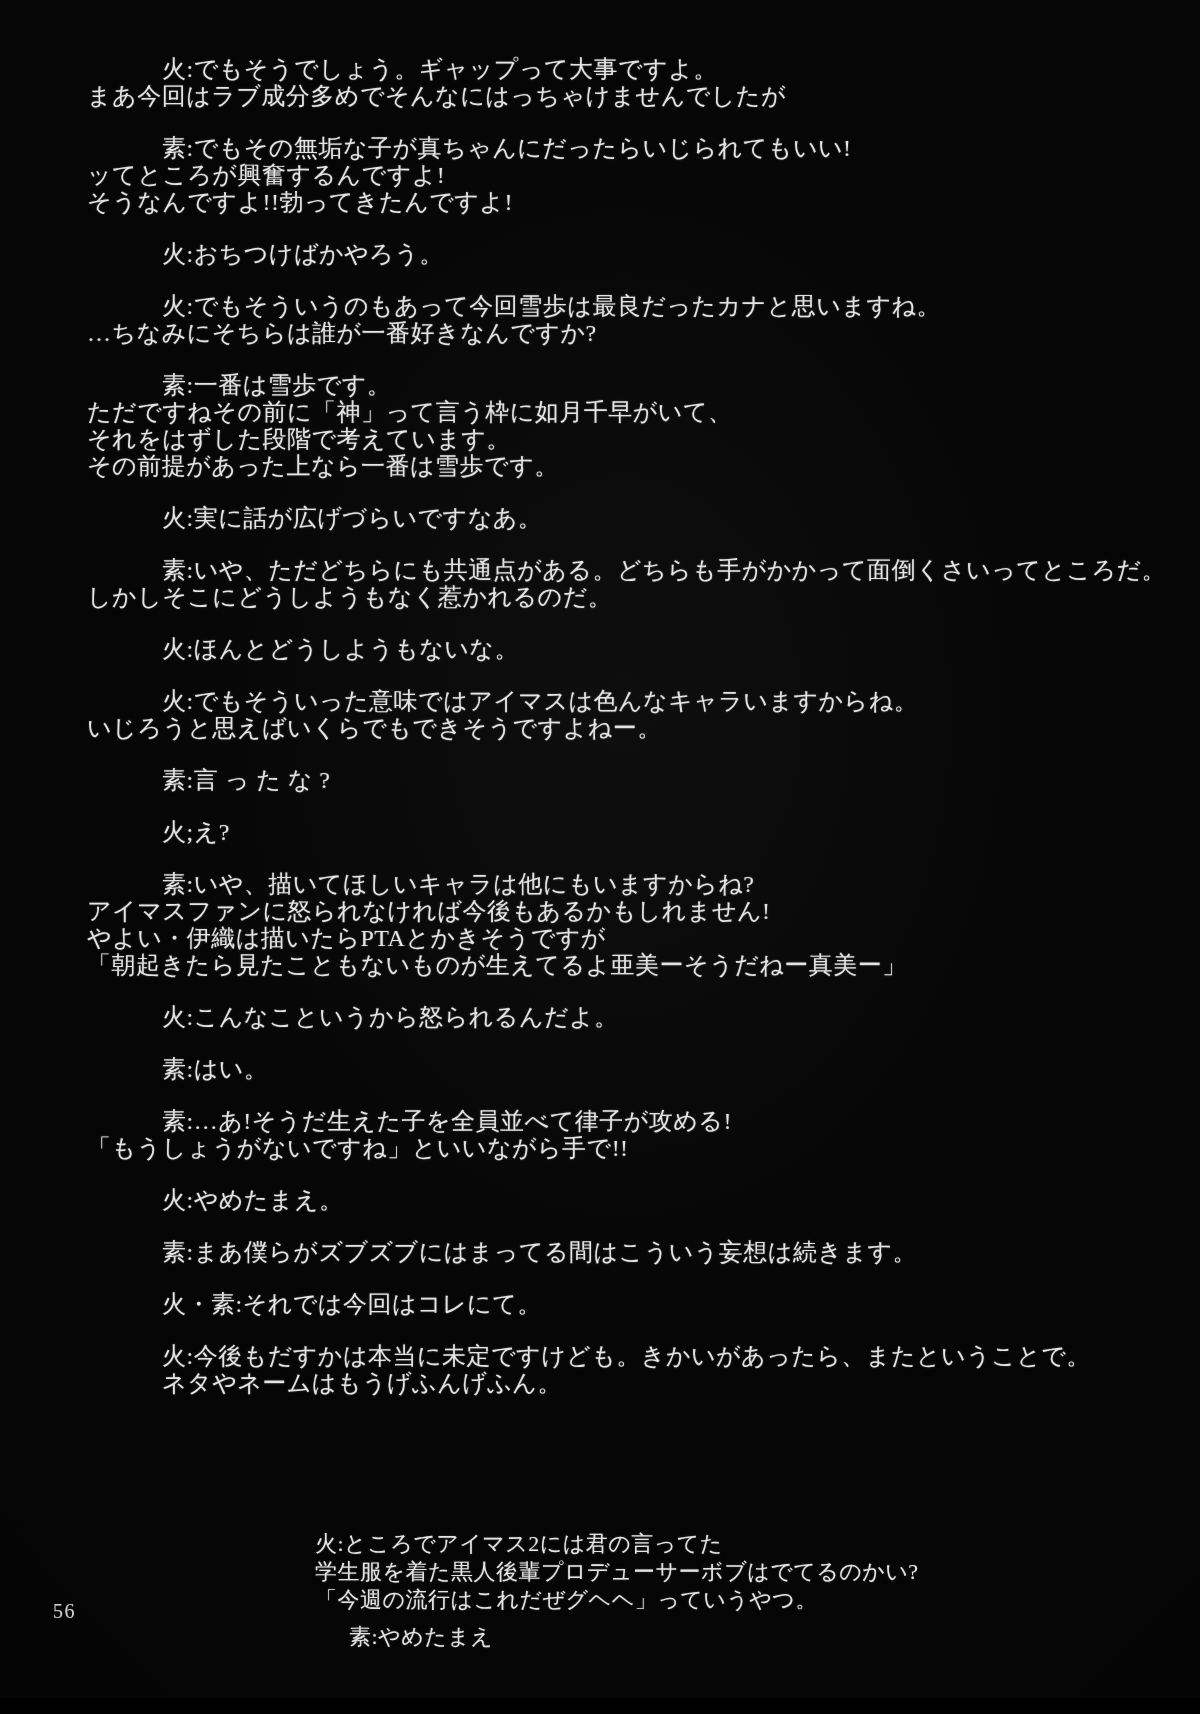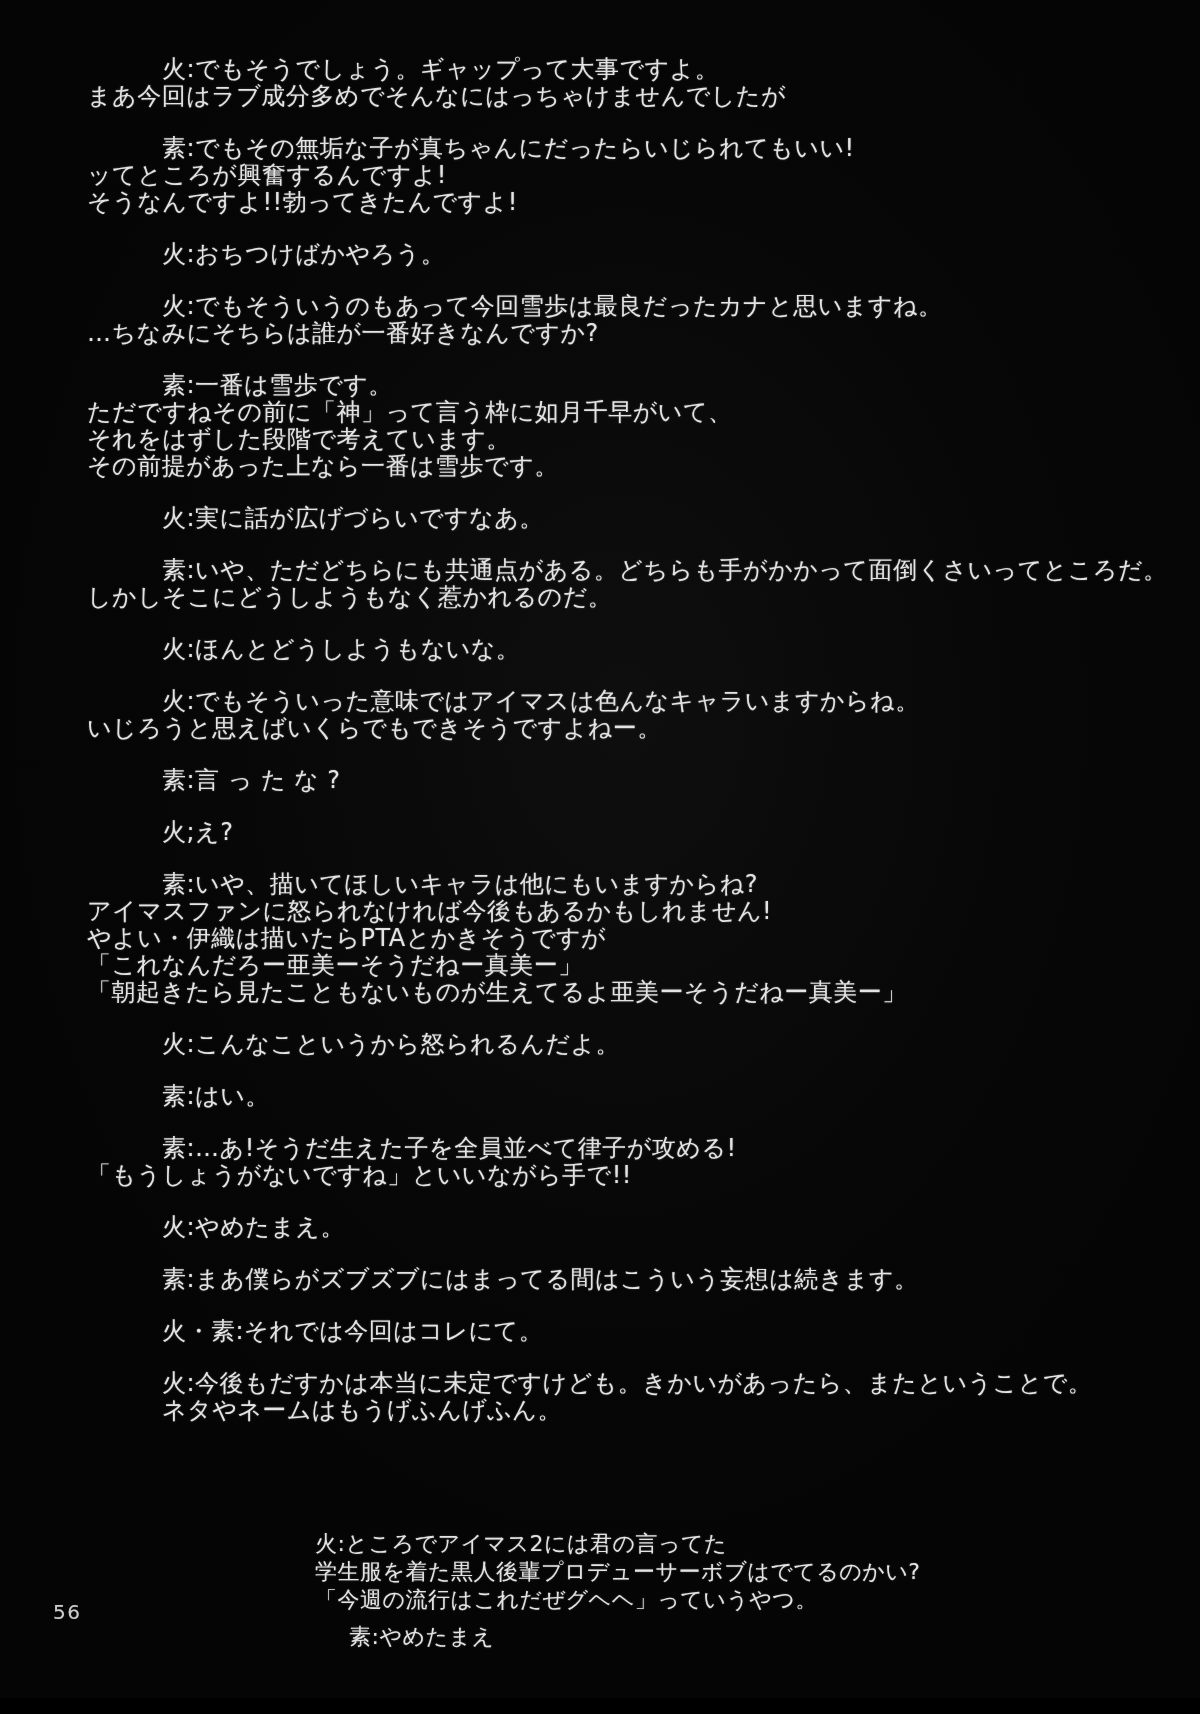--- a/index.html
+++ b/index.html
@@ -14,20 +14,21 @@
     font-family: "DejaVu Sans", sans-serif;
   }
   .scan-page {
     position: relative;
     width: 1200px;
     height: 1698px;
     background:
       radial-gradient(ellipse 900px 1200px at 52% 42%, rgba(22,22,22,0.55) 0%, rgba(8,8,8,0.2) 55%, rgba(0,0,0,0) 100%),
       #050505;
     color: #e4e4e4;
+    font-family: Liberation Serif, serif;
   }
   
   .dialogue {
     position: absolute;
     top: 56px;
     left: 0;
     width: 1200px;
   }
   .block {
     margin: 0 0 25px 0;
@@ -112,21 +113,20 @@
       <div class="block">
         <div class="line ln-speaker">素:言 っ た な ?</div>
       </div>
       <div class="block">
         <div class="line ln-speaker">火;え?</div>
       </div>
       <div class="block">
         <div class="line ln-speaker">素:いや、描いてほしいキャラは他にもいますからね?</div>
         <div class="line ln-content">アイマスファンに怒られなければ今後もあるかもしれません!</div>
         <div class="line ln-content">やよい・伊織は描いたらPTAとかきそうですが</div>
-        <div class="line ln-content">「これなんだろー亜美ーそうだねー真美ー」</div>
         <div class="line ln-content">「朝起きたら見たこともないものが生えてるよ亜美ーそうだねー真美ー」</div>
       </div>
       <div class="block">
         <div class="line ln-speaker">火:こんなこというから怒られるんだよ。</div>
       </div>
       <div class="block">
         <div class="line ln-speaker">素:はい。</div>
       </div>
       <div class="block">
         <div class="line ln-speaker">素:…あ!そうだ生えた子を全員並べて律子が攻める!</div>

